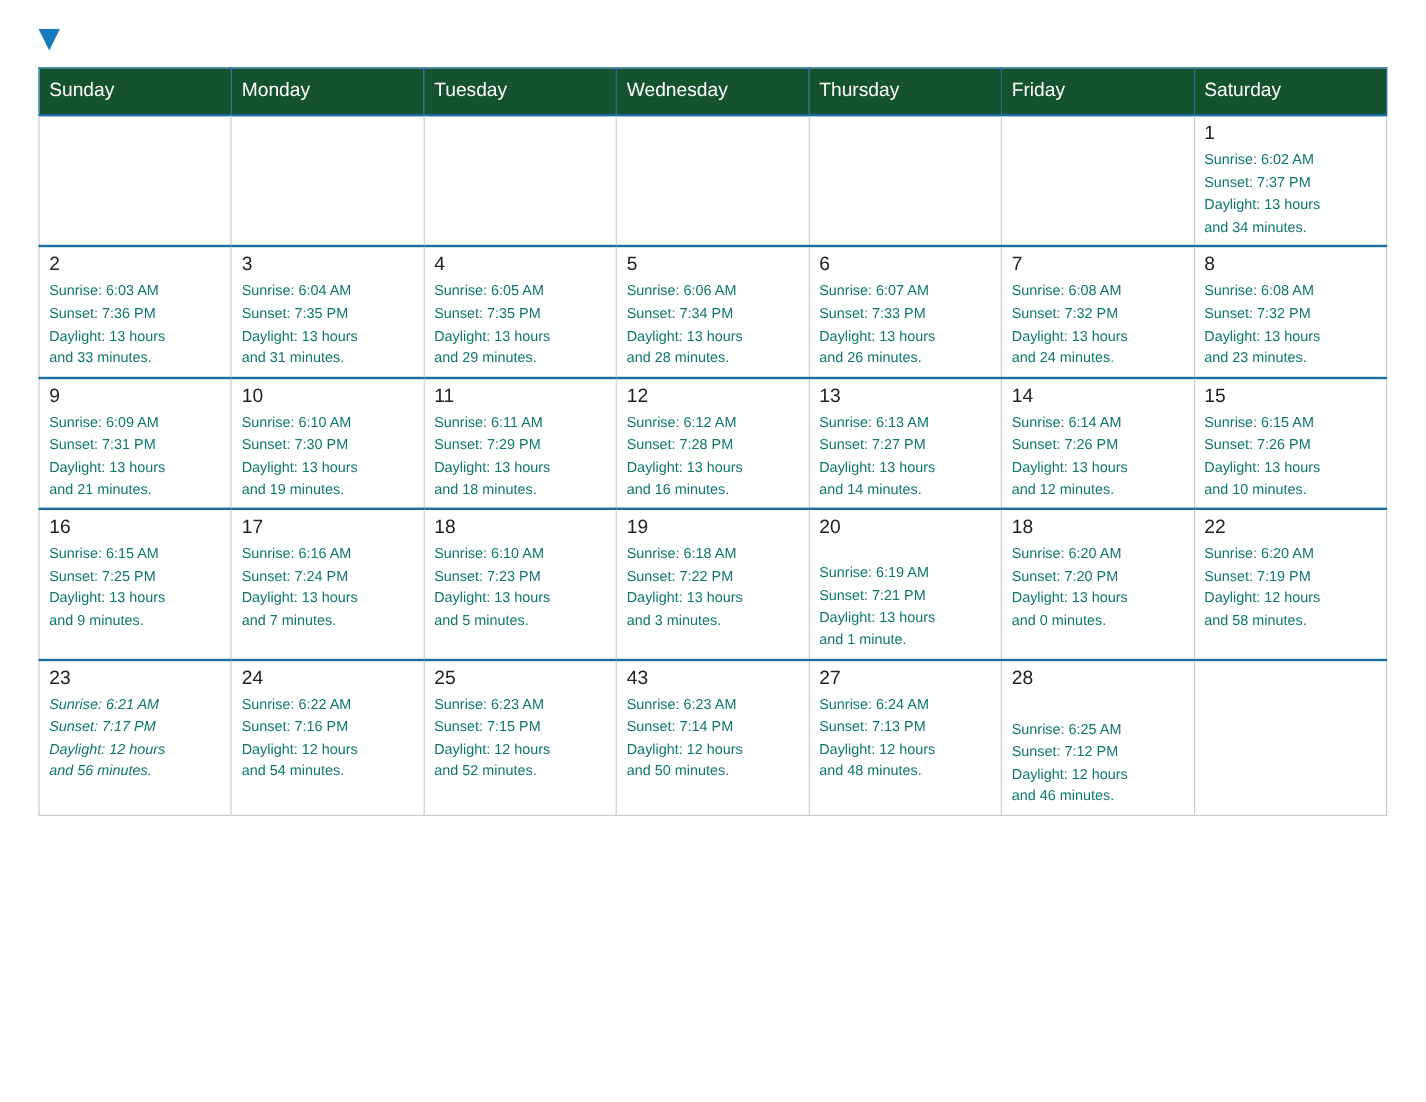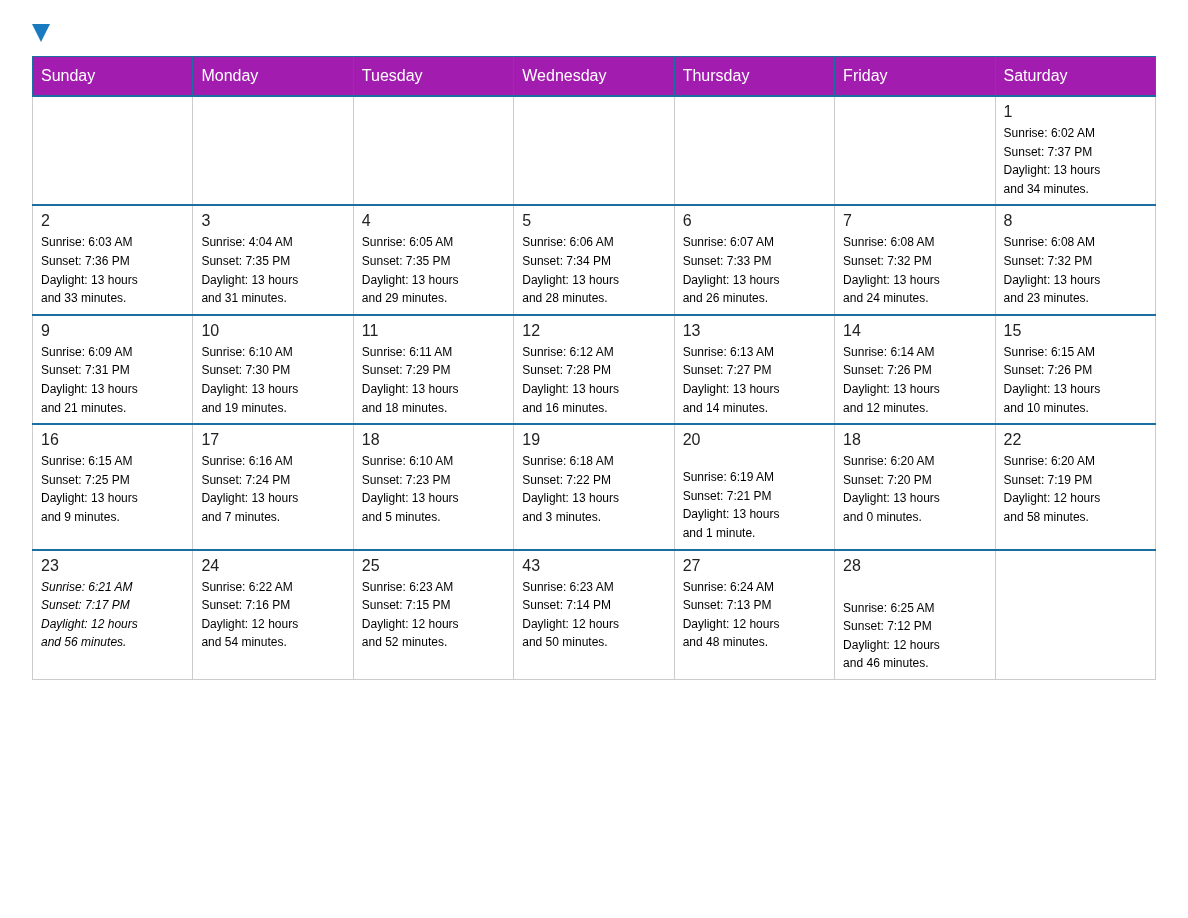--- a/index.html
+++ b/index.html
@@ -41,21 +41,21 @@
       font-size: 22px;
       color: #444;
       margin-top: 4px;
     }
     .calendar {
       width: 100%;
       border-collapse: collapse;
       margin-top: 12px;
     }
     .calendar th {
-      background-color: #a21caf;
+      background-color: #14532d;
       color: #fff;
       font-size: 16px;
       font-weight: normal;
       padding: 10px 8px;
       text-align: left;
       border: 1px solid #1a6ea0;
     }
     .calendar td {
       border: 1px solid #ccc;
       vertical-align: top;
@@ -74,21 +74,21 @@
     }
     .day-number {
       font-size: 16px;
       font-weight: normal;
       color: #222;
       display: block;
       margin-bottom: 3px;
     }
     .day-info {
       font-size: 12px;
-      color: #000000;
+      color: #0f766e;
       line-height: 1.55;
     }
     .empty-cell {
       background: #fff;
     }
     .logo-name-row {
       display: flex;
       align-items: center;
     }
     .logo-icon {
@@ -151,21 +151,21 @@
       <tr>
         <td>
           <span class="day-number">2</span>
           <div class="day-info" style="white-space: pre-line;">Sunrise: 6:03 AM
 Sunset: 7:36 PM
 Daylight: 13 hours
 and 33 minutes.</div>
         </td>
         <td>
           <span class="day-number">3</span>
-          <div class="day-info" style="white-space: pre-line;">Sunrise: 4:04 AM
+          <div class="day-info" style="white-space: pre-line;">Sunrise: 6:04 AM
 Sunset: 7:35 PM
 Daylight: 13 hours
 and 31 minutes.</div>
         </td>
         <td>
           <span class="day-number">4</span>
           <div class="day-info" style="white-space: pre-line;">Sunrise: 6:05 AM
 Sunset: 7:35 PM
 Daylight: 13 hours
 and 29 minutes.</div>

